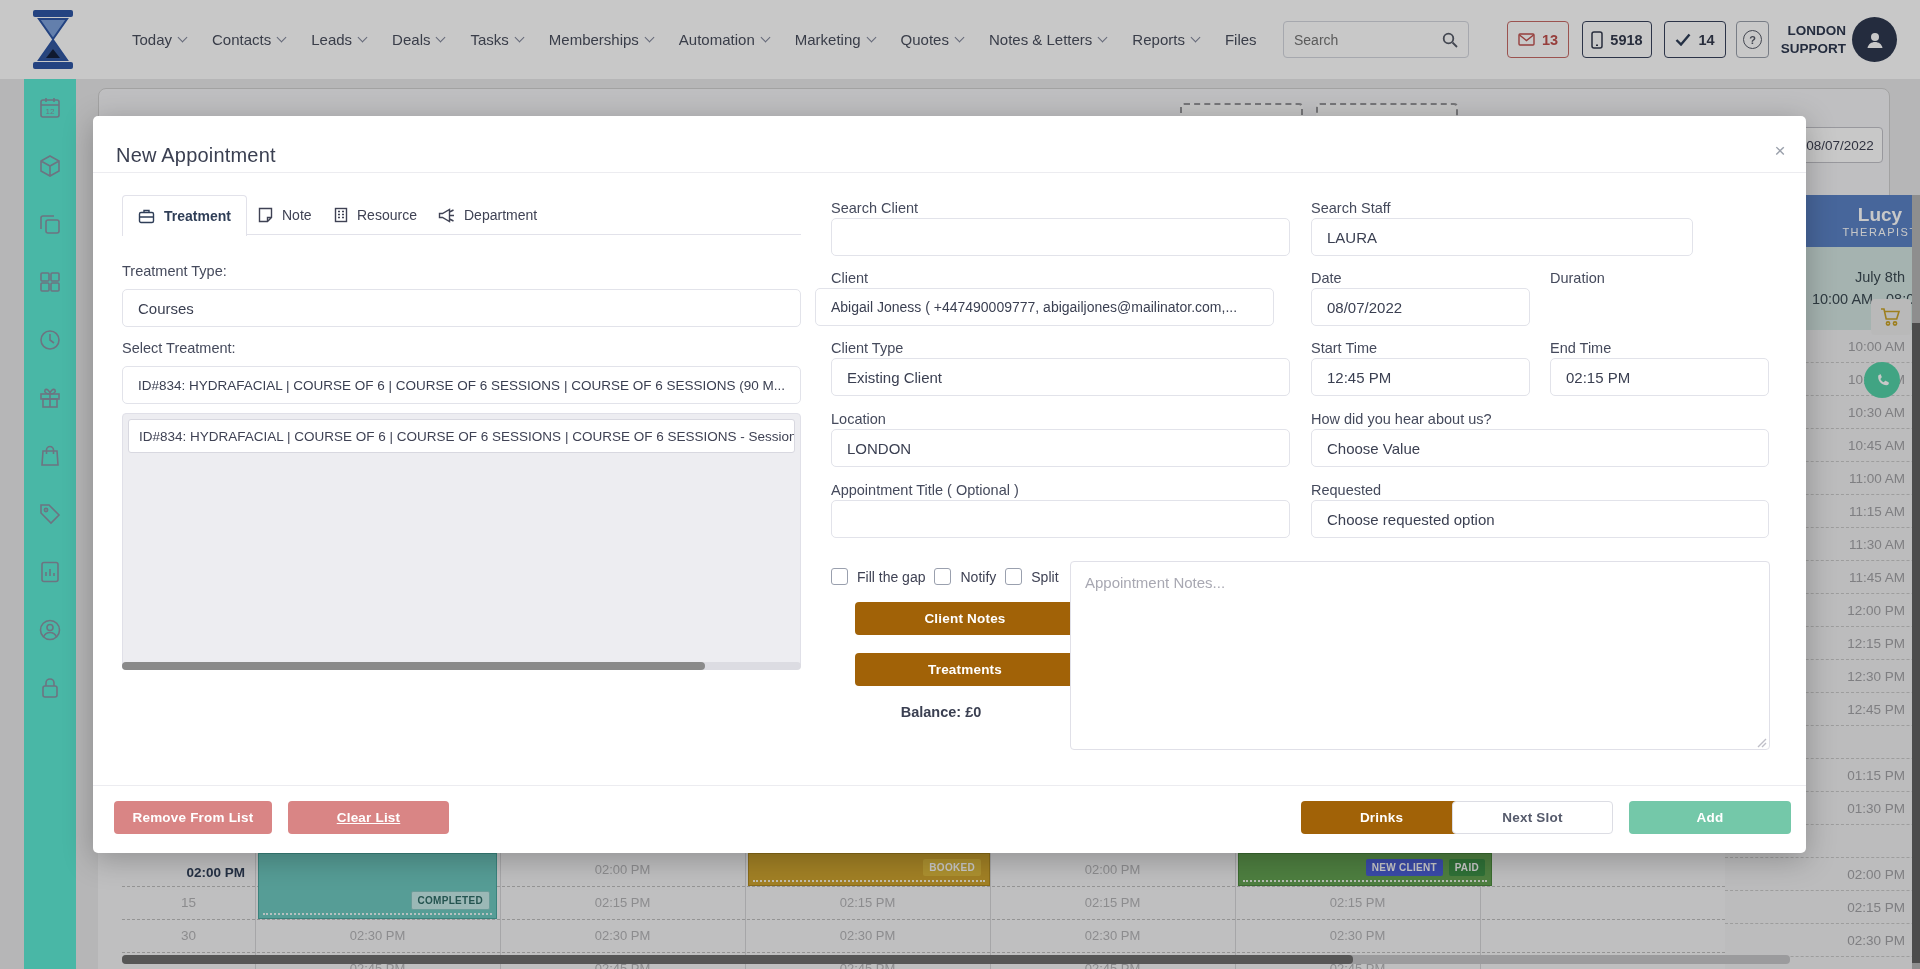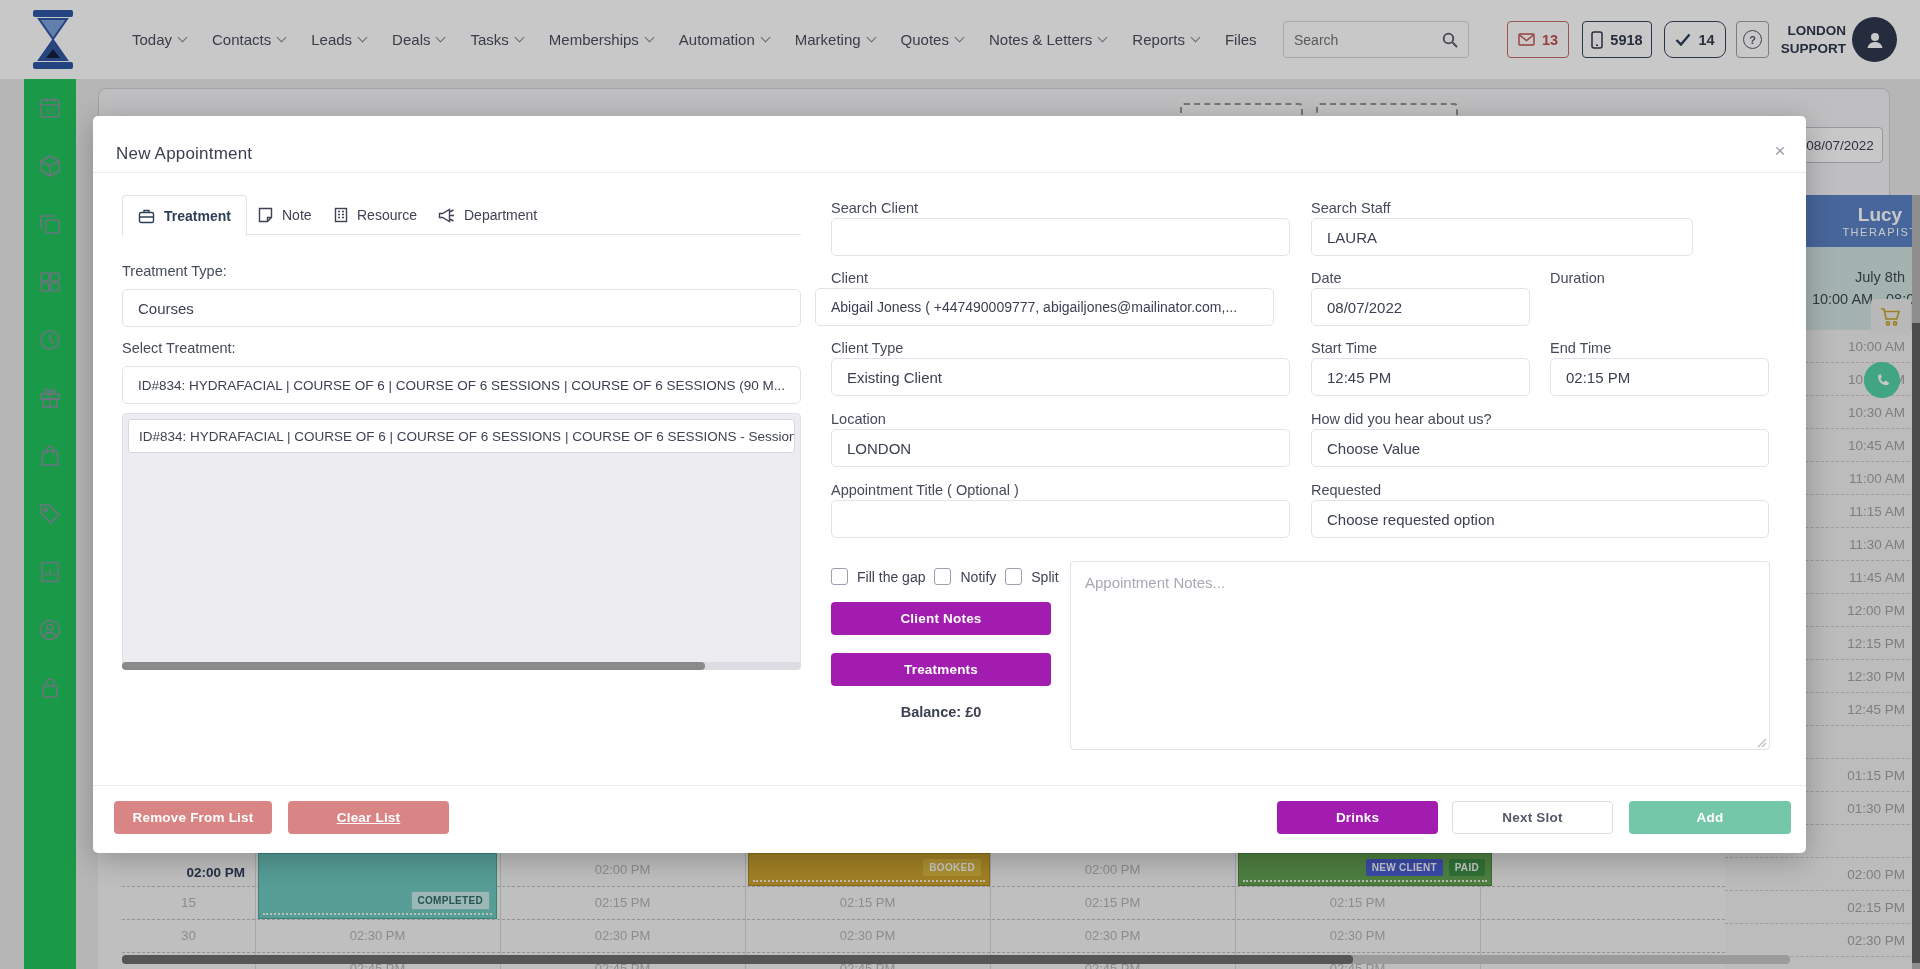--- a/index.html
+++ b/index.html
@@ -20,21 +20,21 @@
   .tb-badge{position:absolute;top:21px;height:37px;border-radius:4px;border:1.5px solid #39435c;
             display:flex;align-items:center;justify-content:center;gap:7px;font-size:14.5px;
             font-weight:600;color:#333a4d;background:#fff;cursor:pointer;}
   .tb-badge.mail{border-color:#c66a66;color:#c0504d;}
   .account{position:absolute;left:1762px;top:22px;width:84px;text-align:right;font-size:13.5px;
            font-weight:600;color:#2e3950;line-height:1.35;}
   .avatar{position:absolute;left:1852px;top:17px;width:45px;height:45px;border-radius:50%;
           background:#2e3950;display:flex;align-items:center;justify-content:center;cursor:pointer;}
 
   
-  #sidebar{position:absolute;left:24px;top:79px;width:52px;height:890px;background:#22c55e;z-index:1;}
+  #sidebar{position:absolute;left:24px;top:79px;width:52px;height:890px;background:#5eead4;z-index:1;}
   .side-ic{width:52px;height:58px;display:flex;align-items:center;justify-content:center;cursor:pointer;}
 
   
   #bg{position:absolute;inset:0;z-index:1;background:#e8e8ea;}
   #cal-card{position:absolute;left:98px;top:88px;width:1792px;height:881px;background:#f4f4f6;
             border:1px solid #cfcfcf;border-radius:8px 8px 0 0;}
   .dash-box{position:absolute;top:103px;height:26px;border:2px dashed #97979b;border-radius:4px;background:#fafafa;}
   #datebox{position:absolute;left:1797px;top:127px;width:86px;height:36px;background:#fff;border:1px solid #c2c2c8;
            border-radius:4px;display:flex;align-items:center;justify-content:center;font-size:13.5px;color:#3f4254;}
   #staffcol{position:absolute;left:1725px;top:195px;width:245px;height:774px;background:#f0f0f1;}
@@ -64,21 +64,21 @@
           font-size:13px;color:#b3b3b6;}
   .evt{position:absolute;top:0;}
   .evt .dots{position:absolute;left:4px;right:4px;bottom:3px;border-bottom:2px dotted rgba(255,255,255,.85);}
   .mini-badge{position:absolute;font-size:10px;font-weight:700;color:#fff;padding:3px 6px;border-radius:2px;
               letter-spacing:.3px;}
 
   
   #overlay{position:absolute;inset:0;background:rgba(0,0,0,0.215);z-index:5;}
   #modal{position:absolute;left:93px;top:116px;width:1713px;height:737px;background:#fff;border-radius:5px;
          box-shadow:0 6px 30px rgba(0,0,0,.25);z-index:10;}
-  #modal-title{position:absolute;left:23px;top:28px;font-size:17px;color:#3a3f51;letter-spacing:.2px;}
+  #modal-title{position:absolute;left:23px;top:28px;font-size:20px;color:#3a3f51;letter-spacing:.2px;}
   #modal-close{position:absolute;left:1672px;top:20px;width:30px;height:30px;font-size:19px;color:#9aa0ab;
                display:flex;align-items:center;justify-content:center;cursor:pointer;}
   #modal-hr{position:absolute;left:0;top:56px;width:1713px;height:1px;background:#ececf0;}
   #tabline{position:absolute;left:29px;top:118px;width:679px;height:1px;background:#e2e2ea;}
   .tab{position:absolute;top:79px;height:40px;display:flex;align-items:center;gap:9px;padding:0 15px;
        font-size:14px;color:#3f4254;cursor:pointer;}
   .tab.active{border:1px solid #e2e2ea;border-bottom:none;border-radius:4px 4px 0 0;background:#fff;
               height:41px;z-index:2;color:#2f3e57;font-weight:600;}
   .lbl{position:absolute;font-size:14.5px;color:#454a5c;white-space:nowrap;}
   .box{position:absolute;height:38px;border:1px solid #e2e3ea;border-radius:5px;background:#fff;
@@ -91,21 +91,21 @@
               font-size:13.5px;color:#3f4254;display:flex;align-items:center;padding:0 10px;
               white-space:nowrap;overflow:hidden;cursor:pointer;}
   #hscroll-track{position:absolute;left:29px;top:546px;width:679px;height:8px;background:#dcdce2;border-radius:4px;}
   #hscroll-thumb{position:absolute;left:0;top:0;width:583px;height:8px;background:#8a8a8a;border-radius:4px;cursor:grab;}
   .chkrow{position:absolute;left:738px;top:452px;display:flex;align-items:center;gap:9px;font-size:14px;color:#3f4254;}
   .chkrow input{width:17px;height:17px;appearance:none;border:1.5px solid #9aa0ae;border-radius:3px;
                 background:#fff;margin:0;cursor:pointer;}
   .btn{position:absolute;height:33px;border:none;border-radius:4px;font-size:13.5px;font-weight:600;
        display:flex;align-items:center;justify-content:center;cursor:pointer;
        font-family:"Liberation Sans",sans-serif;letter-spacing:.2px;}
-  .btn-navy{background:#a21caf;color:#fff;}
+  .btn-navy{background:#a16207;color:#fff;margin-left:24px;}
   .btn-salmon{background:#d98585;color:#fff;}
   .btn-teal{background:#74c8a9;color:#fff;}
   .btn-ghost{background:#fff;color:#555a6b;border:1px solid #dcdde4;}
   #balance{position:absolute;left:738px;top:588px;width:220px;text-align:center;font-size:14.5px;
            font-weight:600;color:#3a3f51;}
   #notes{position:absolute;left:977px;top:445px;width:700px;height:189px;border:1px solid #e0e0e8;border-radius:4px;
          resize:none;outline:none;font-family:"Liberation Sans",sans-serif;font-size:15px;color:#3a3f51;
          padding:12px 14px;}
   #notes::placeholder{color:#a8a8b2;}
   #footer-hr{position:absolute;left:0;top:669px;width:1713px;height:1px;background:#ececf0;}
@@ -308,21 +308,21 @@
     </div>
     <div class="tb-badge" style="left:1582px;width:70px;">
       <span class="ticn">
           <svg width="12" height="18" viewBox="0 0 12 18" fill="none" stroke="#333a4d" stroke-width="1.5">
             <rect x="1" y="1" width="10" height="16" rx="2"></rect>
             <path d="M5 14.2 h2"></path>
           </svg>
         </span>
       <span>5918</span>
     </div>
-    <div class="tb-badge" style="left:1664px;width:62px;border-radius:9px;">
+    <div class="tb-badge" style="left:1664px;width:62px;">
       <span class="ticn">
           <svg width="16" height="13" viewBox="0 0 16 13" fill="none" stroke="#2f3e57" stroke-width="2.4">
             <path d="M1.5 7 L6 11.5 L14.5 1.5"></path>
           </svg>
         </span>
       <span>14</span>
     </div>
     <div class="tb-badge" style="left:1736px;width:33px;border-color:#9aa0ab;">
       <span style="width:19px;height:19px;border:1.5px solid #565b68;border-radius:50%;display:flex;align-items:center;justify-content:center;font-size:11px;color:#565b68;font-weight:700;">?</span>
     </div>

